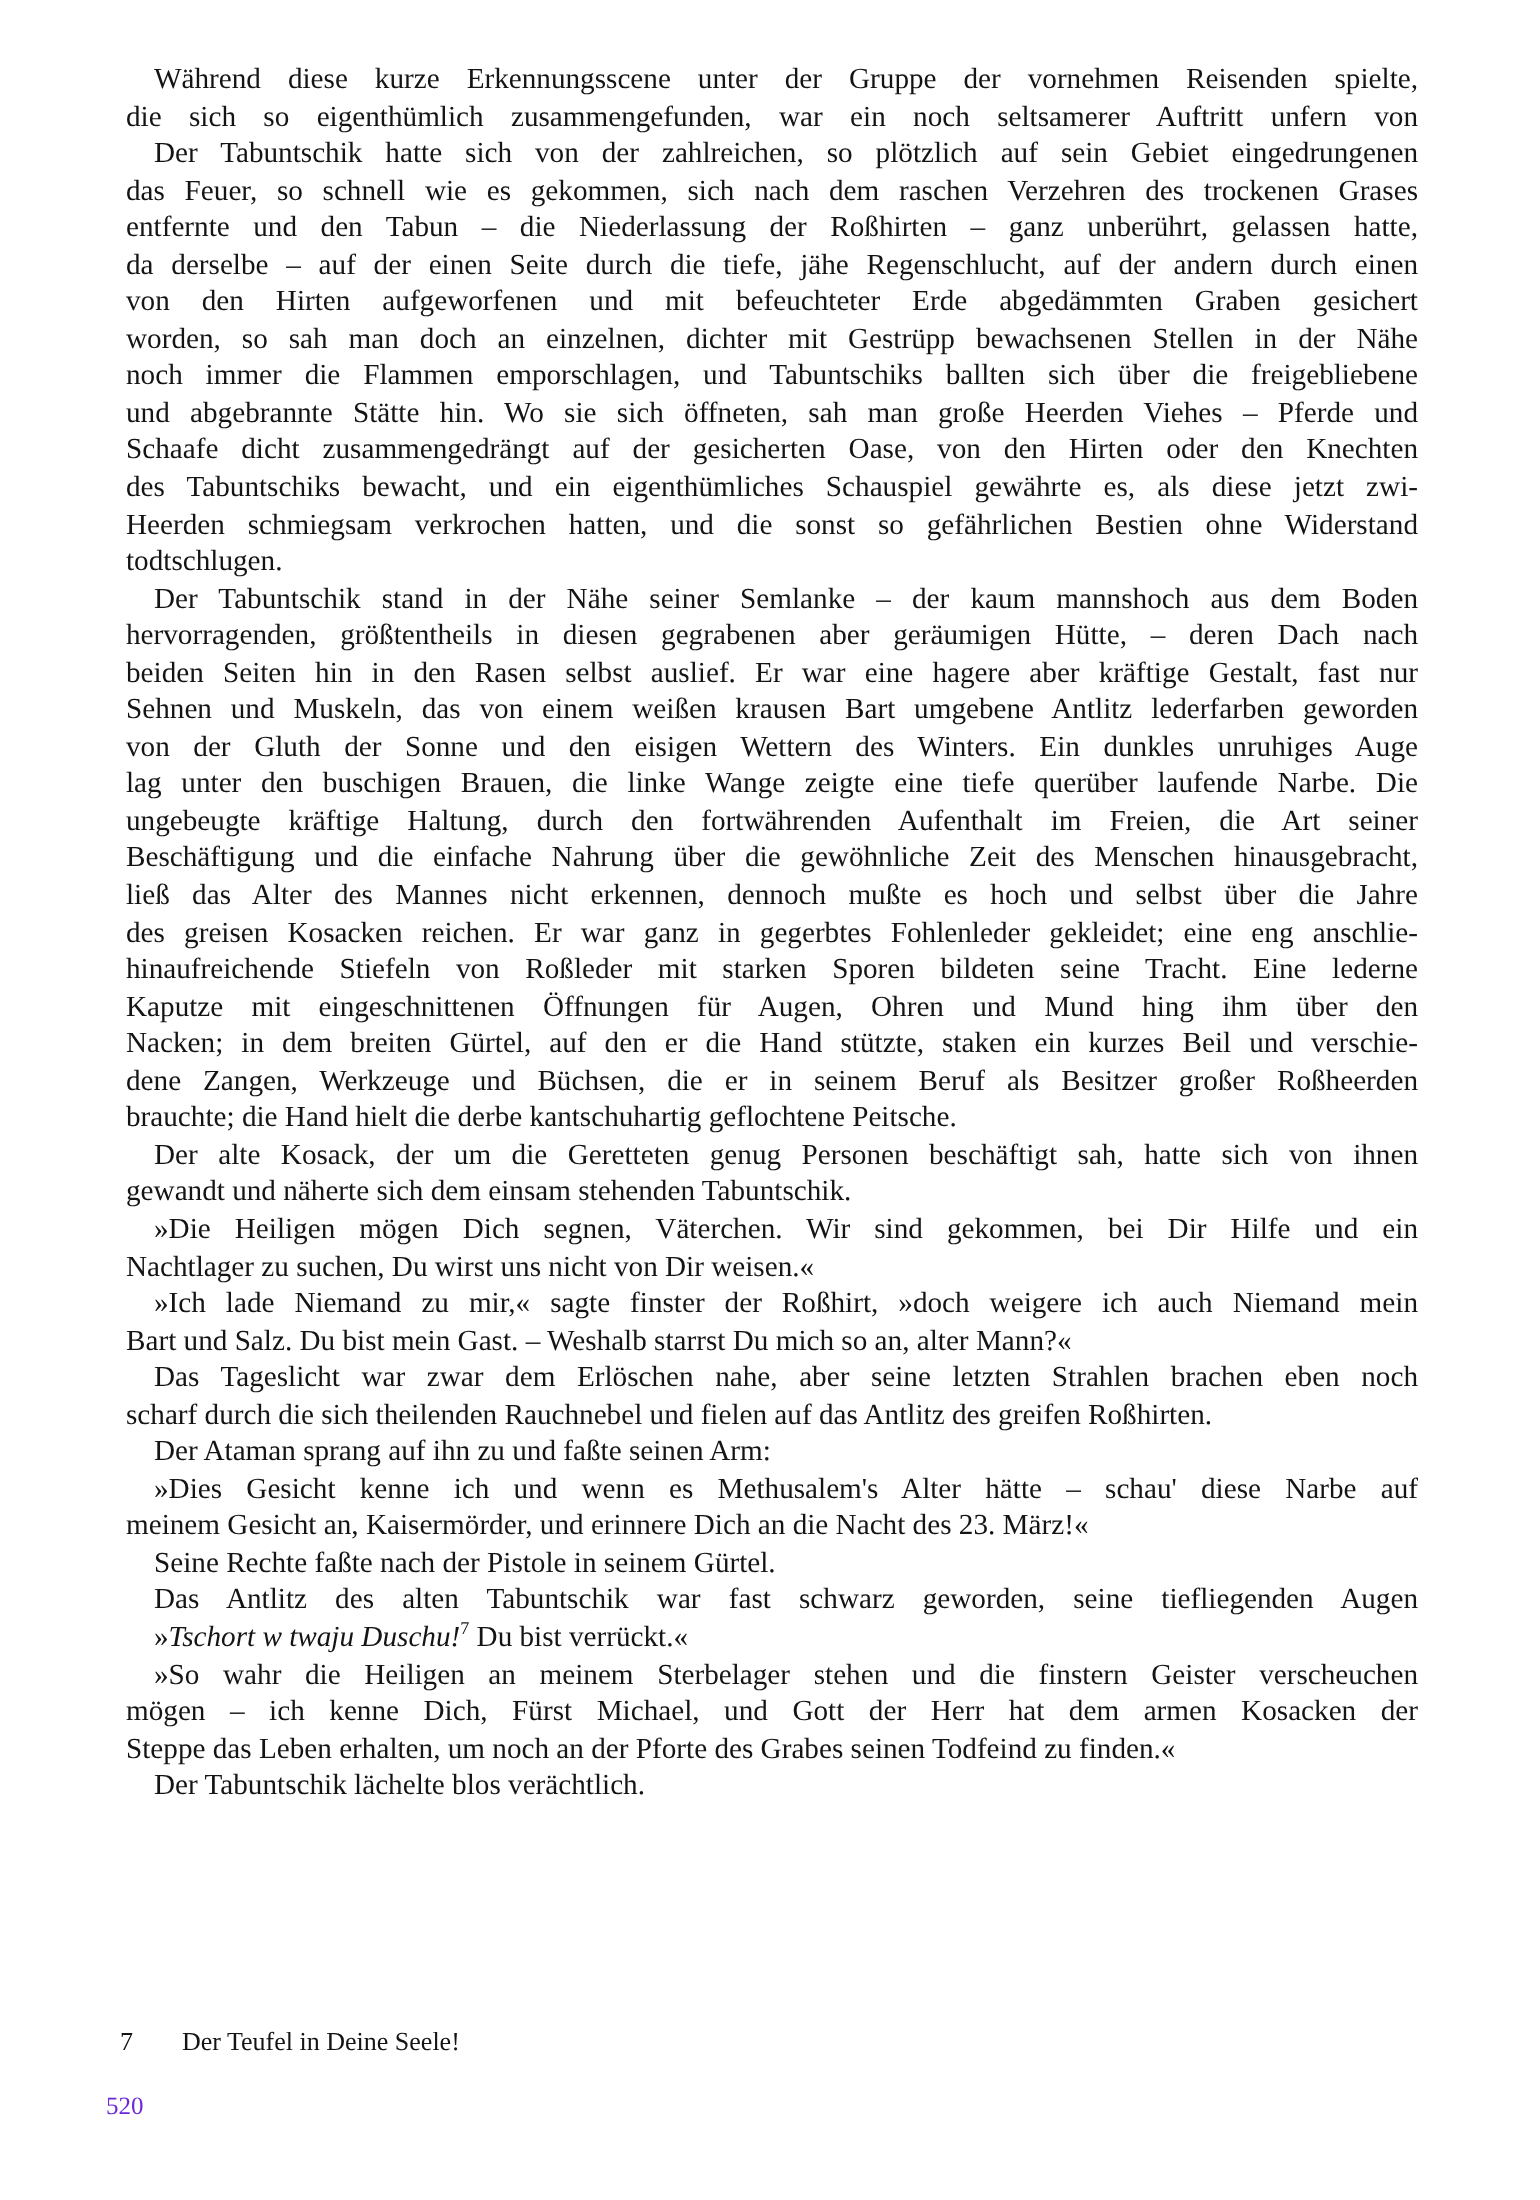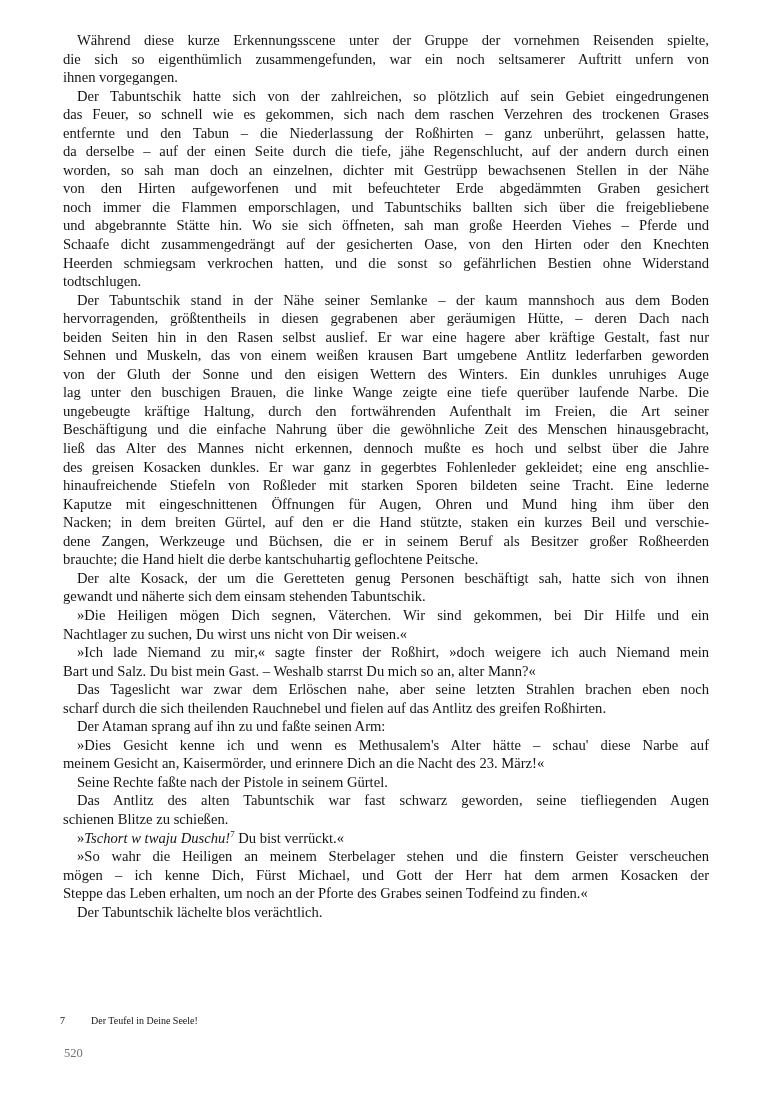--- a/index.html
+++ b/index.html
@@ -38,71 +38,71 @@
   .line em { font-style: italic; }
   .line sup {
     font-size: 9px;
     vertical-align: super;
     line-height: 0;
   }
   .footnote {
     position: absolute;
     left: 60px;
     top: 1013px;
-    font-size: 10px;
+    font-size: 13px;
     line-height: 16px;
     color: #141414;
   }
   .footnote .fn-marker {
     display: inline-block;
     width: 31px;
   }
   .page-number {
     position: absolute;
-    left: 64px;
+    left: 53px;
     top: 1046px;
     font-size: 12.5px;
-    color: #737373;
+    color: #6d28d9;
   }
 </style>
 </head>
 <body>
 
 <div class="page">
 
   <div class="text-block" id="text-block">
       <div class="para">
         <div class="line first">Während diese kurze Erkennungsscene unter der Gruppe der vornehmen Reisenden spielte,</div>
         <div class="line">die sich so eigenthümlich zusammengefunden, war ein noch seltsamerer Auftritt unfern von</div>
-        <div class="line last">ihnen vorgegangen.</div>
       </div>
       <div class="para">
         <div class="line first">Der Tabuntschik hatte sich von der zahlreichen, so plötzlich auf sein Gebiet eingedrungenen</div>
         <div class="line">das Feuer, so schnell wie es gekommen, sich nach dem raschen Verzehren des trockenen Grases</div>
         <div class="line">entfernte und den Tabun – die Niederlassung der Roßhirten – ganz unberührt, gelassen hatte,</div>
         <div class="line">da derselbe – auf der einen Seite durch die tiefe, jähe Regenschlucht, auf der andern durch einen</div>
+        <div class="line">von den Hirten aufgeworfenen und mit befeuchteter Erde abgedämmten Graben gesichert</div>
         <div class="line">worden, so sah man doch an einzelnen, dichter mit Gestrüpp bewachsenen Stellen in der Nähe</div>
-        <div class="line">von den Hirten aufgeworfenen und mit befeuchteter Erde abgedämmten Graben gesichert</div>
         <div class="line">noch immer die Flammen emporschlagen, und Tabuntschiks ballten sich über die freigebliebene</div>
         <div class="line">und abgebrannte Stätte hin. Wo sie sich öffneten, sah man große Heerden Viehes – Pferde und</div>
         <div class="line">Schaafe dicht zusammengedrängt auf der gesicherten Oase, von den Hirten oder den Knechten</div>
+        <div class="line">des Tabuntschiks bewacht, und ein eigenthümliches Schauspiel gewährte es, als diese jetzt zwi-</div>
         <div class="line">Heerden schmiegsam verkrochen hatten, und die sonst so gefährlichen Bestien ohne Widerstand</div>
         <div class="line last">todtschlugen.</div>
       </div>
       <div class="para">
         <div class="line first">Der Tabuntschik stand in der Nähe seiner Semlanke – der kaum mannshoch aus dem Boden</div>
         <div class="line">hervorragenden, größtentheils in diesen gegrabenen aber geräumigen Hütte, – deren Dach nach</div>
         <div class="line">beiden Seiten hin in den Rasen selbst auslief. Er war eine hagere aber kräftige Gestalt, fast nur</div>
         <div class="line">Sehnen und Muskeln, das von einem weißen krausen Bart umgebene Antlitz lederfarben geworden</div>
         <div class="line">von der Gluth der Sonne und den eisigen Wettern des Winters. Ein dunkles unruhiges Auge</div>
         <div class="line">lag unter den buschigen Brauen, die linke Wange zeigte eine tiefe querüber laufende Narbe. Die</div>
         <div class="line">ungebeugte kräftige Haltung, durch den fortwährenden Aufenthalt im Freien, die Art seiner</div>
         <div class="line">Beschäftigung und die einfache Nahrung über die gewöhnliche Zeit des Menschen hinausgebracht,</div>
         <div class="line">ließ das Alter des Mannes nicht erkennen, dennoch mußte es hoch und selbst über die Jahre</div>
-        <div class="line">des greisen Kosacken dunkles. Er war ganz in gegerbtes Fohlenleder gekleidet; eine eng anschlie-</div>
+        <div class="line">des greisen Kosacken reichen. Er war ganz in gegerbtes Fohlenleder gekleidet; eine eng anschlie-</div>
         <div class="line">hinaufreichende Stiefeln von Roßleder mit starken Sporen bildeten seine Tracht. Eine lederne</div>
         <div class="line">Kaputze mit eingeschnittenen Öffnungen für Augen, Ohren und Mund hing ihm über den</div>
         <div class="line">Nacken; in dem breiten Gürtel, auf den er die Hand stützte, staken ein kurzes Beil und verschie-</div>
         <div class="line">dene Zangen, Werkzeuge und Büchsen, die er in seinem Beruf als Besitzer großer Roßheerden</div>
         <div class="line last">brauchte; die Hand hielt die derbe kantschuhartig geflochtene Peitsche.</div>
       </div>
       <div class="para">
         <div class="line first">Der alte Kosack, der um die Geretteten genug Personen beschäftigt sah, hatte sich von ihnen</div>
         <div class="line last">gewandt und näherte sich dem einsam stehenden Tabuntschik.</div>
       </div>
@@ -123,21 +123,20 @@
       </div>
       <div class="para">
         <div class="line first">»Dies Gesicht kenne ich und wenn es Methusalem's Alter hätte – schau' diese Narbe auf</div>
         <div class="line last">meinem Gesicht an, Kaisermörder, und erinnere Dich an die Nacht des 23. März!«</div>
       </div>
       <div class="para">
         <div class="line first last">Seine Rechte faßte nach der Pistole in seinem Gürtel.</div>
       </div>
       <div class="para">
         <div class="line first">Das Antlitz des alten Tabuntschik war fast schwarz geworden, seine tiefliegenden Augen</div>
-        <div class="line last">schienen Blitze zu schießen.</div>
       </div>
       <div class="para">
         <div class="line first last"><span>»</span><em>Tschort w twaju Duschu!</em><sup>7</sup><span> Du bist verrückt.«</span></div>
       </div>
       <div class="para">
         <div class="line first">»So wahr die Heiligen an meinem Sterbelager stehen und die finstern Geister verscheuchen</div>
         <div class="line">mögen – ich kenne Dich, Fürst Michael, und Gott der Herr hat dem armen Kosacken der</div>
         <div class="line last">Steppe das Leben erhalten, um noch an der Pforte des Grabes seinen Todfeind zu finden.«</div>
       </div>
       <div class="para">

